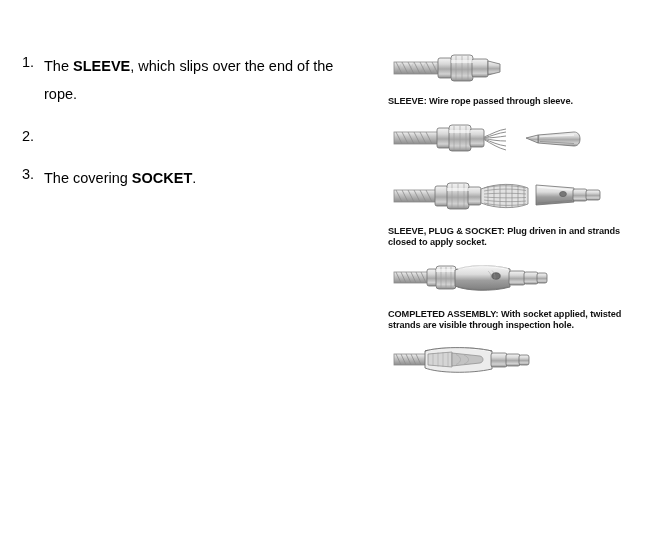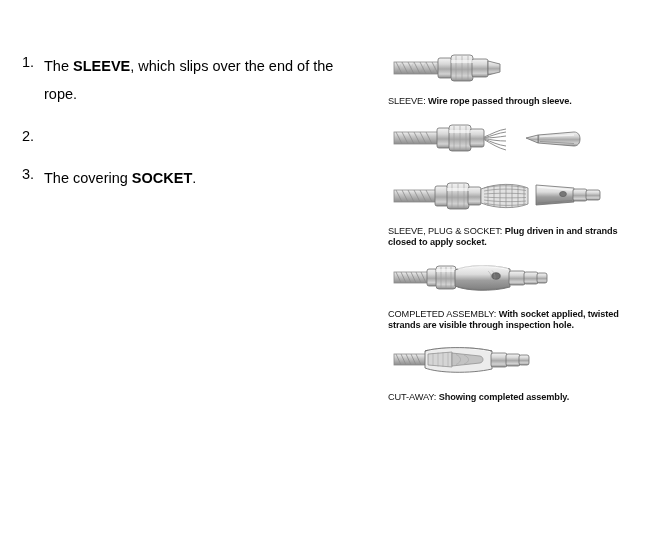--- a/index.html
+++ b/index.html
@@ -67,21 +67,21 @@
   }
   .fig-caption {
     font-size: 9.2px;
     font-weight: bold;
     line-height: 11.5px;
     color: #111;
     letter-spacing: -0.1px;
     margin-top: 2px;
   }
   .fig-caption .cap-label {
-    font-weight: normal;
+    font-weight: bold;
   }
   .fig-caption .cap-rest {
     font-weight: bold;
   }
 
   svg { display: block; }
 </style>
 </head>
 <body>
 
@@ -299,19 +299,16 @@
                 <path d="M76 13 C82 15.5 82 20 76 22"></path>
               </g>
               <path d="M37 9 C50 5 82 4 104 9" fill="none" stroke="#6f6f6f" stroke-width="0.9"></path>
             </g>
             <rect x="103" y="11" width="16" height="14" rx="2" fill="url(#g-metal)" stroke="#6f6f6f" stroke-width="0.8"></rect>
             <rect x="118" y="12" width="14" height="12" rx="2" fill="url(#g-metal)" stroke="#6f6f6f" stroke-width="0.8"></rect>
             <rect x="131" y="13" width="10" height="10" rx="2" fill="url(#g-metal)" stroke="#6f6f6f" stroke-width="0.8"></rect>
           </g>
         </svg>
       </div>
-      <div class="fig-caption">
-        <span class="cap-label">CUT-AWAY:</span><span class="cap-rest"> Showing completed assembly.</span>
-      </div>
     </div>
 
   </div>
 </div>
 
 </body></html>

